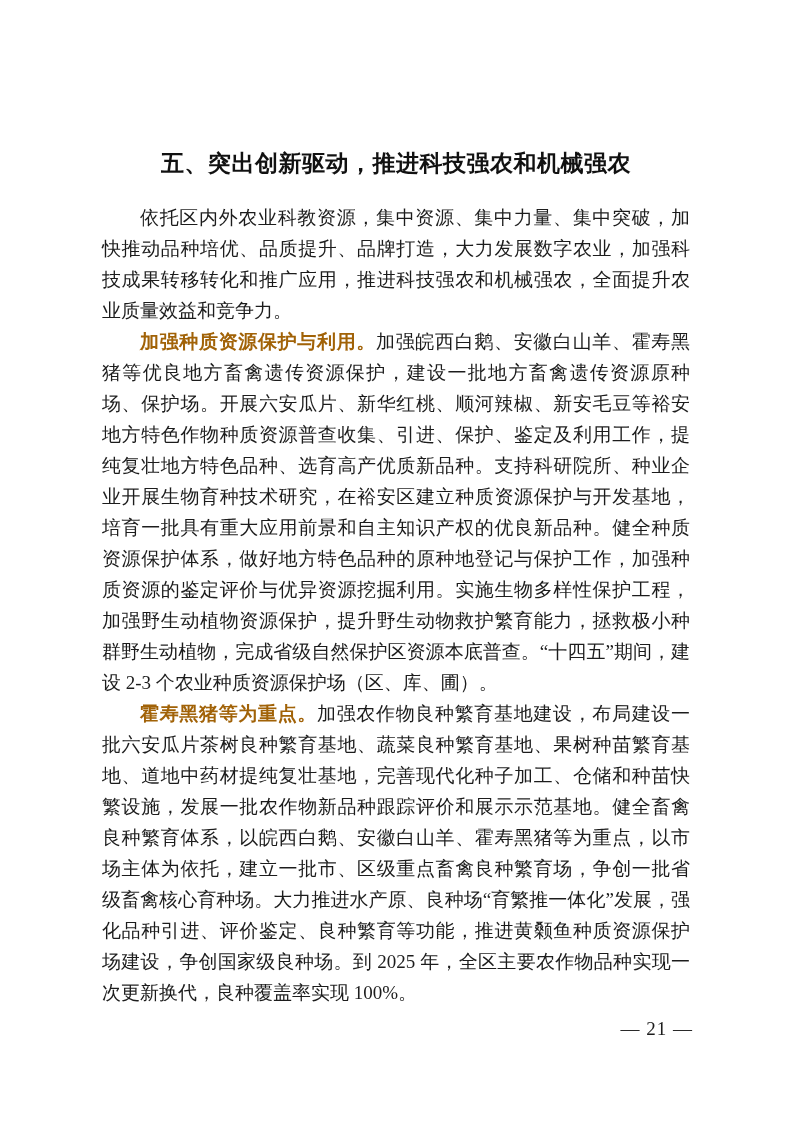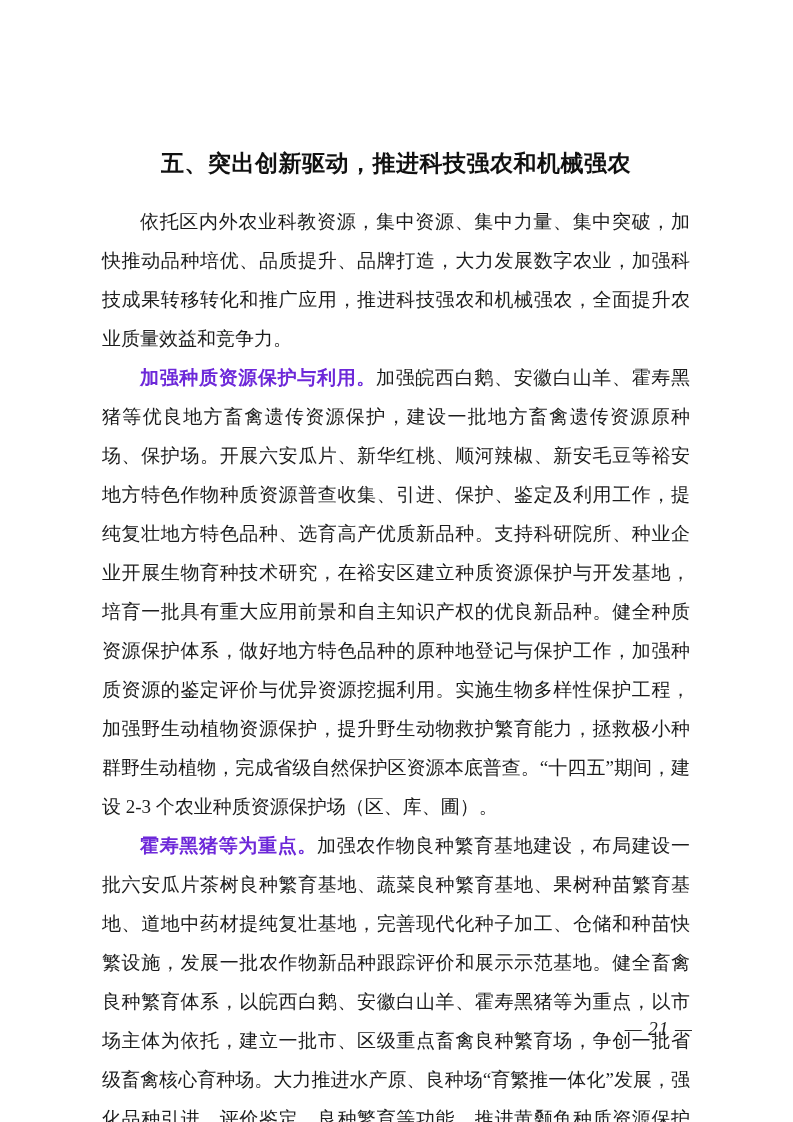--- a/index.html
+++ b/index.html
@@ -25,50 +25,49 @@
     font-weight: bold;
     font-size: 23px;
     line-height: 34px;
     text-align: center;
     color: #111111;
     margin-bottom: 22px;
     letter-spacing: 0.5px;
   }
   p.body-para {
     font-size: 19px;
-    line-height: 39px;
+    line-height: 31px;
     text-align: justify;
     text-indent: 2em;
     color: #1c1c1c;
   }
   .sub-heading {
     font-family: "Liberation Sans", sans-serif;
     font-weight: bold;
     font-size: 21px;
     line-height: 31px;
     text-indent: 2em;
     margin-top: 18px;
     margin-bottom: 8px;
     color: #111111;
   }
   .para-lead {
     font-weight: bold;
     font-family: Liberation Serif, serif;
-    color: #6d28d9;
+    color: #a16207;
   }
   .page-number {
     position: absolute;
     top: 1016px;
     right: 100px;
     font-size: 19px;
     line-height: 26px;
     color: #1c1c1c;
     letter-spacing: 1px;
     font-family: "Liberation Serif", serif;
-    font-style: italic;
   }
 </style>
 </head>
 <body>
 
 <div class="page">
   <div class="content">
 
     <h1 class="doc-title">五、突出创新驱动，推进科技强农和机械强农</h1>
 

